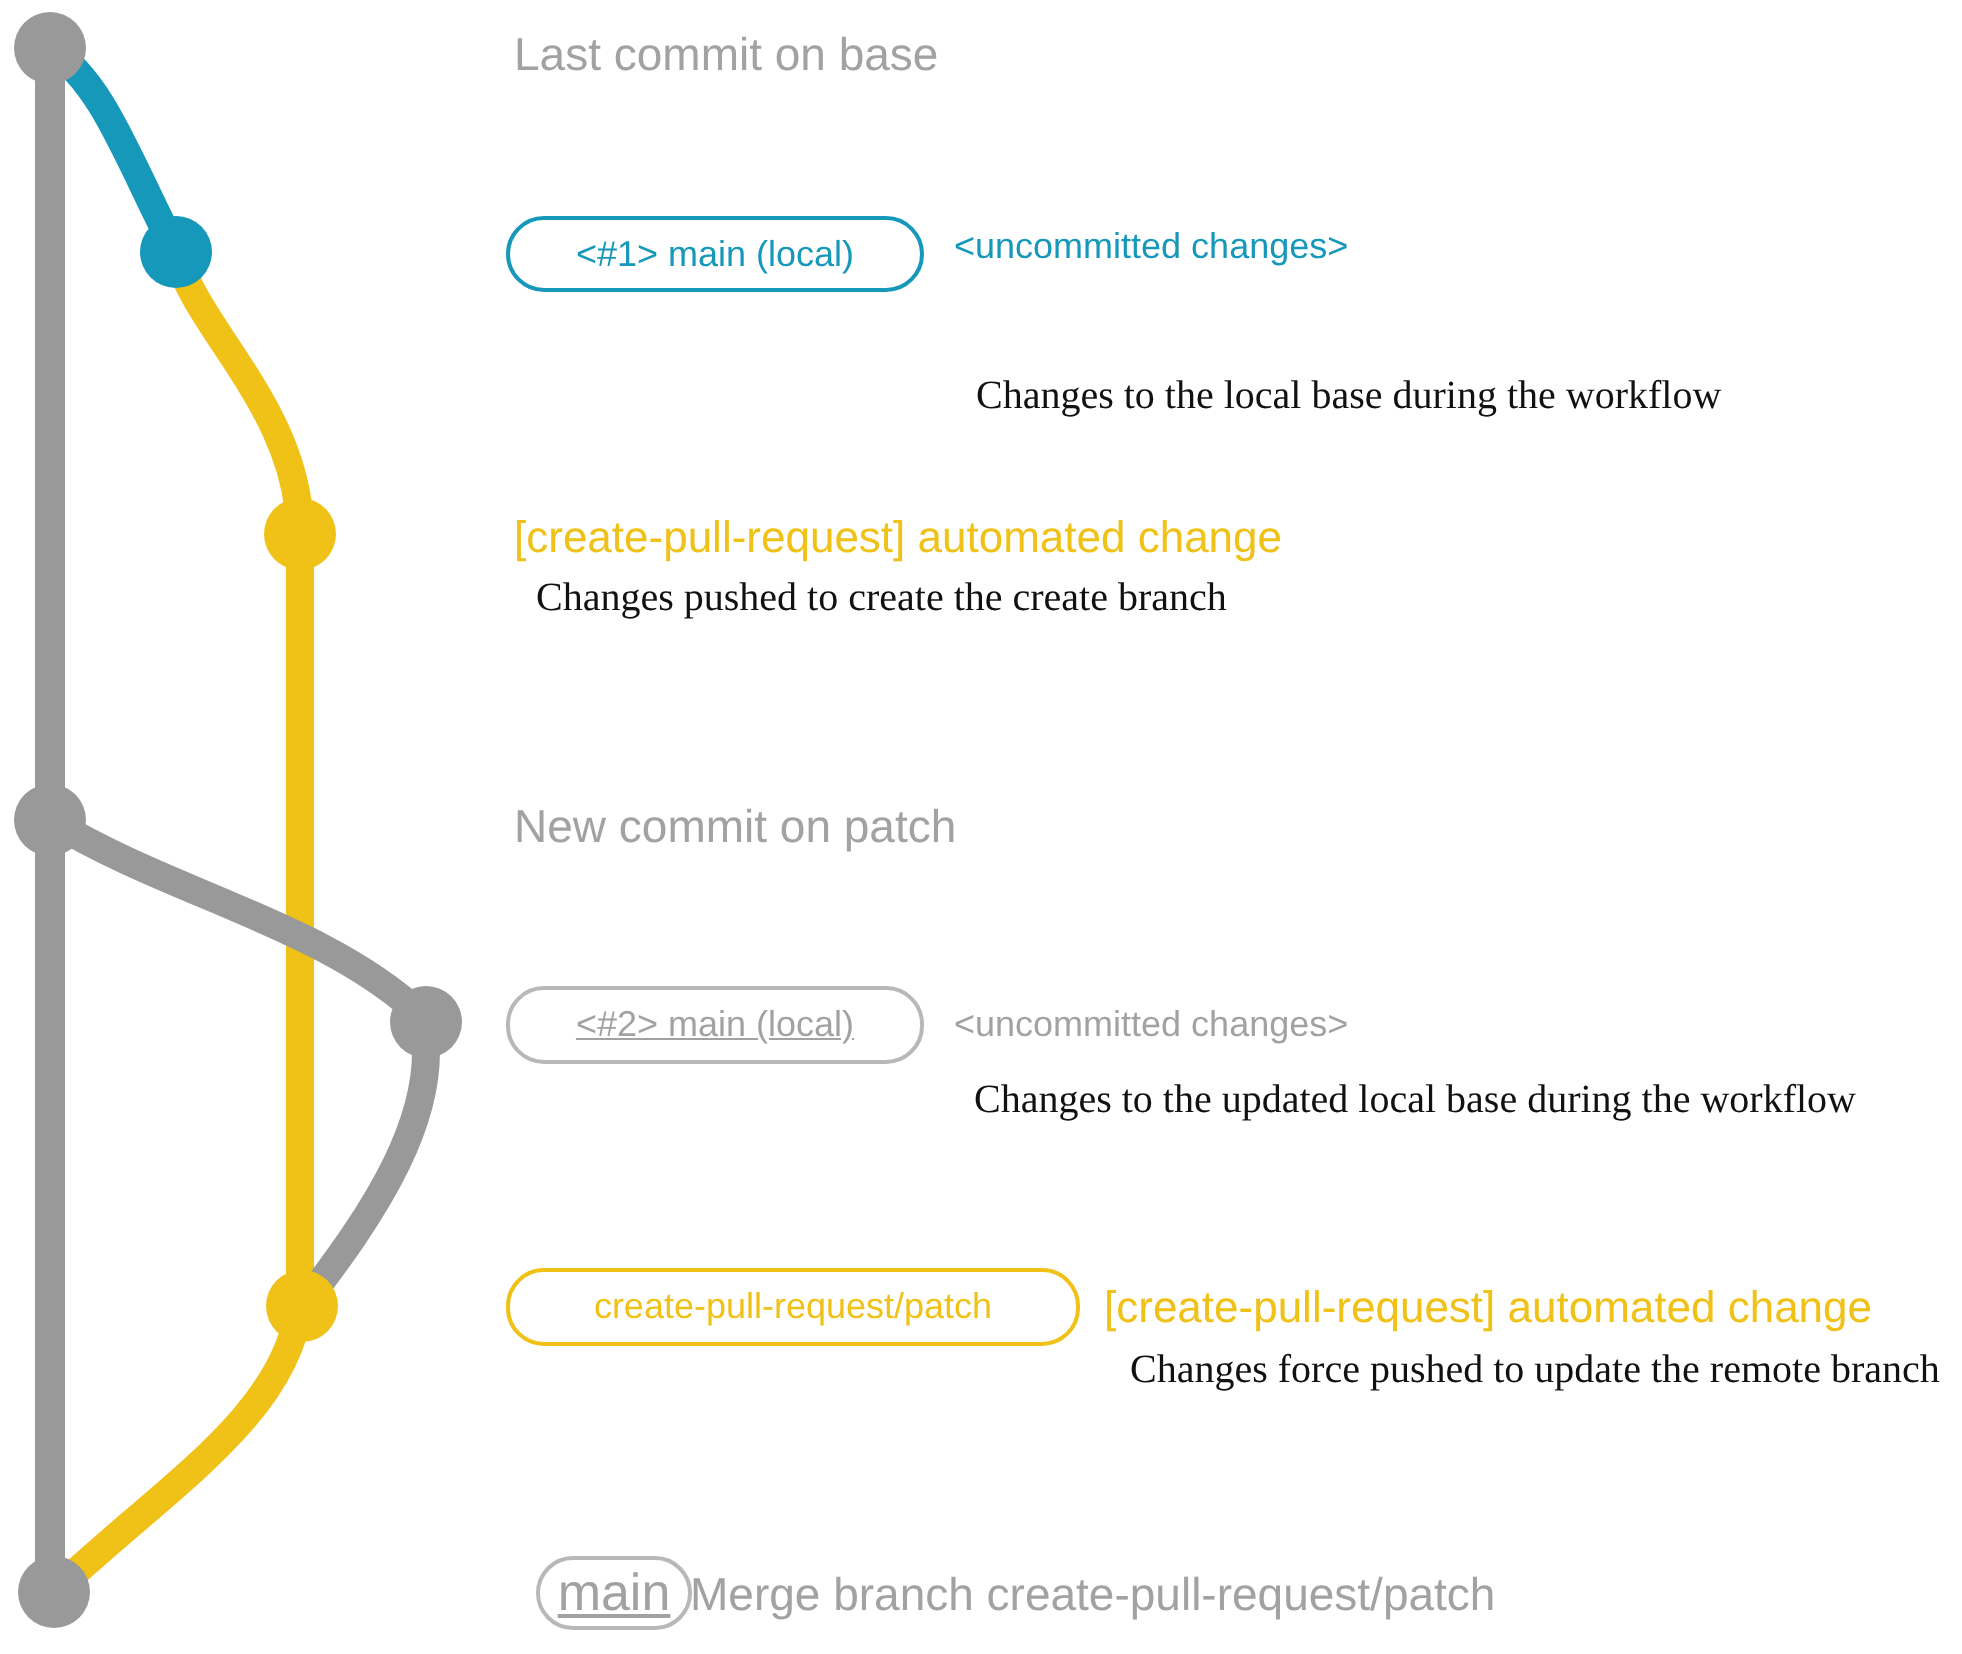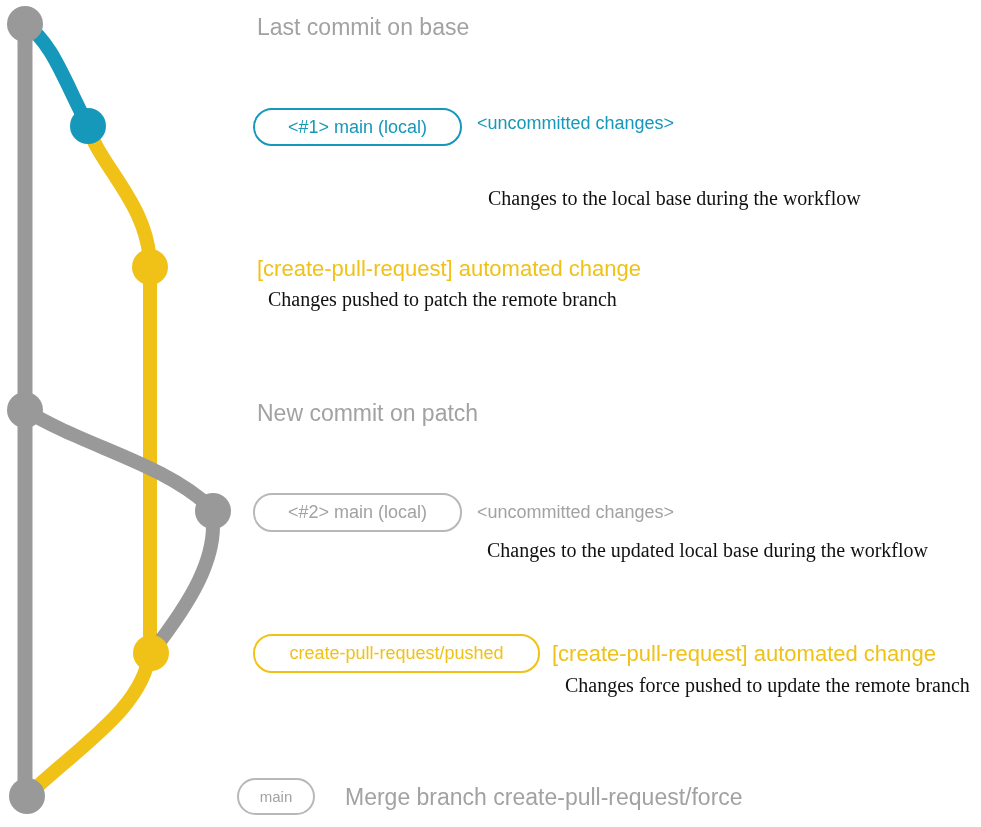--- a/index.html
+++ b/index.html
@@ -28,21 +28,21 @@
     font-family:"Liberation Serif","DejaVu Serif",serif;
     color:var(--ink);font-size:20px;
   }
   .badge{
     display:flex;align-items:center;justify-content:center;
     box-sizing:border-box;border-radius:19px;border:2px solid;
     font-size:18px;background:transparent;
   }
   .badge.teal{border-color:var(--teal);color:var(--teal);}
   .badge.yellow{border-color:var(--yellow);color:var(--yellow);}
-  .badge.gray{border-color:var(--gray-border);color:var(--gray-text);}
+  .badge.gray{border-color:var(--gray-border);color:var(--gray-text);text-decoration:underline;}
   .line{fill:none;stroke-linecap:round;}
   .line.gray{stroke:var(--gray-line);}
   .line.teal{stroke:var(--teal);}
   .line.yellow{stroke:var(--yellow);}
   .node.gray{fill:var(--gray-line);}
   .node.teal{fill:var(--teal);}
   .node.yellow{fill:var(--yellow);}
 </style>
 </head>
 <body>
@@ -72,34 +72,34 @@
 
   <div class="abs gray-label" style="left:257px;top:14px;">Last commit on base</div>
 
   <div class="abs badge teal" style="left:253px;top:108px;width:209px;height:38px;">
     <span>&lt;#1&gt; main (local)</span>
   </div>
   <div class="abs status teal-text" style="left:477px;top:113px;">&lt;uncommitted changes&gt;</div>
   <div class="abs desc" style="left:488px;top:146px;margin-top:41px;">Changes to the local base during the workflow</div>
 
   <div class="abs heading yellow-text" style="left:257px;top:256px;">[create-pull-request] automated change</div>
-  <div class="abs desc" style="left:268px;top:288px;">Changes pushed to patch the remote branch</div>
+  <div class="abs desc" style="left:268px;top:288px;">Changes pushed to create the create branch</div>
 
   <div class="abs gray-label" style="left:257px;top:400px;">New commit on patch</div>
 
   <div class="abs badge gray" style="left:253px;top:493px;width:209px;height:39px;">
     <span>&lt;#2&gt; main (local)</span>
   </div>
   <div class="abs status gray-text" style="left:477px;top:502px;">&lt;uncommitted changes&gt;</div>
   <div class="abs desc" style="left:487px;top:539px;">Changes to the updated local base during the workflow</div>
 
   <div class="abs badge yellow" style="left:253px;top:634px;width:287px;height:39px;">
-    <span>create-pull-request/pushed</span>
+    <span>create-pull-request/patch</span>
   </div>
   <div class="abs heading yellow-text" style="left:552px;top:641px;">[create-pull-request] automated change</div>
   <div class="abs desc" style="left:565px;top:674px;">Changes force pushed to update the remote branch</div>
 
-  <div class="abs badge gray" style="left:237px;top:778px;width:78px;height:37px;font-size:15px;">
+  <div class="abs badge gray" style="left:268px;top:778px;width:78px;height:37px;font-size:26px;">
     <span>main</span>
   </div>
-  <div class="abs gray-label" style="left:345px;top:784px;">Merge branch create-pull-request/force</div>
+  <div class="abs gray-label" style="left:345px;top:784px;">Merge branch create-pull-request/patch</div>
 
 </div>
 
 </body></html>

